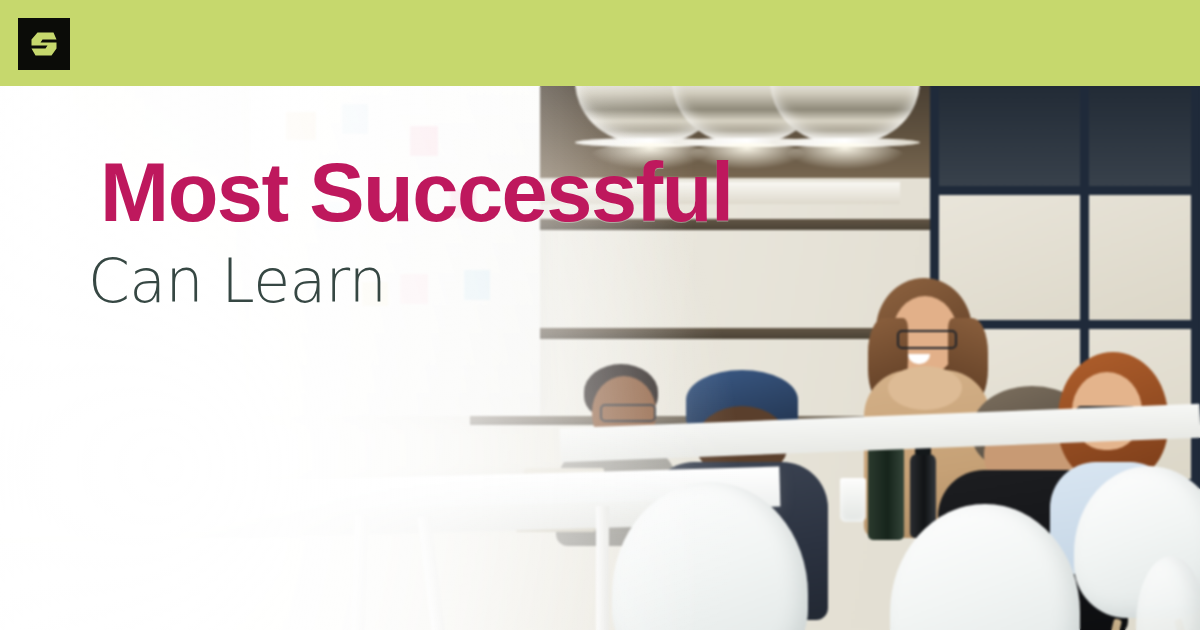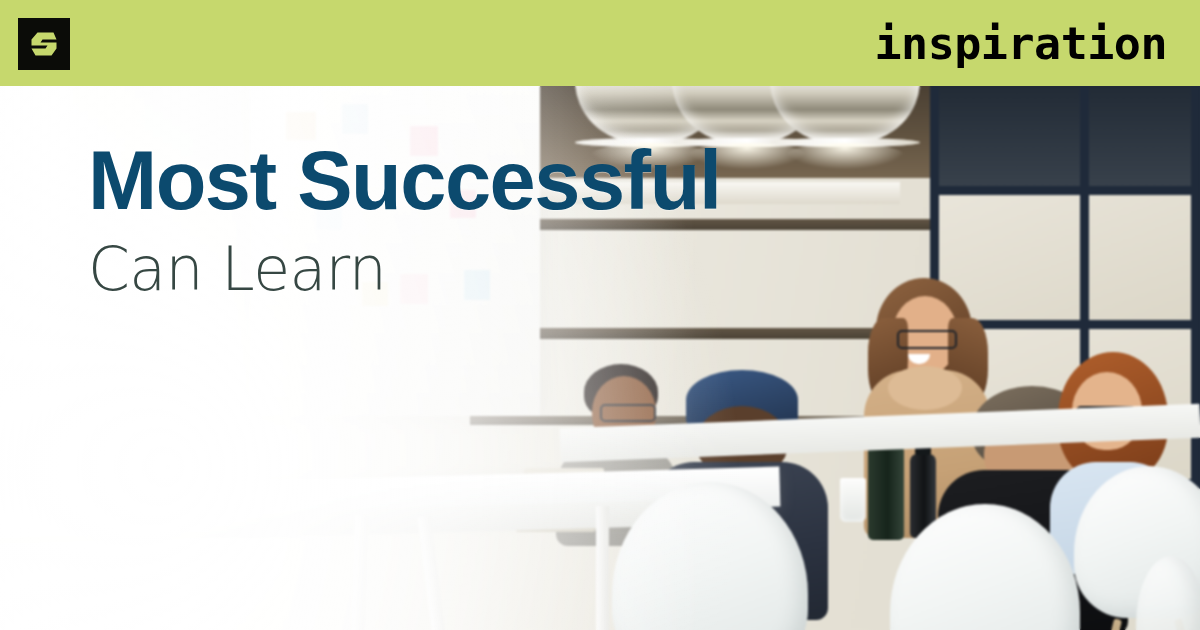--- a/index.html
+++ b/index.html
@@ -156,21 +156,21 @@
   .wash{
     left:0;top:0;width:1200px;height:544px;
     background:
       radial-gradient(circle at 14% 70%, rgba(255,255,255,.92) 0%, rgba(255,255,255,.55) 26%, rgba(255,255,255,0) 52%),
       linear-gradient(90deg, rgba(255,255,255,.90) 0%, rgba(255,255,255,.78) 24%, rgba(255,255,255,.30) 42%, rgba(255,255,255,0) 58%);
   }
 
   
   .copy{position:absolute;left:88px;top:140px;z-index:30;}
   .headline{
-    margin:0;color:#0c4a6e;font-weight:700;
+    margin:12px;color:#be185d;font-weight:700;
     font-size:83px;line-height:.99;letter-spacing:-1.5px;
     font-family:"Liberation Sans","DejaVu Sans",sans-serif;
     text-shadow:0 1px 0 rgba(255,255,255,.35);
   }
   .headline .l2{display:block;}
   .subhead{
     margin:16px 0 0 0;color:#364743;font-weight:300;
     font-size:60px;line-height:1.06;letter-spacing:-0.6px;
     font-family:"DejaVu Sans","Liberation Sans",sans-serif;
   }
@@ -320,16 +320,15 @@
     </p>
   </div>
 
   <div class="topbar">
     <a class="logo-badge" href="#" title="S">
       <svg width="52" height="52" viewBox="0 0 52 52" aria-hidden="true">
         <rect x="0" y="0" width="52" height="52" fill="#0b0c08"></rect>
         <path d="M35.5 14.5 H19.5 L13.5 21.5 V27.5 H29.5 L27.5 30.5 H13.5 L17.5 37.5 H33.5 L38.5 30.5 V24.5 H22.5 L24.5 21.5 H38.5 Z" fill="#c6d86d"></path>
       </svg>
     </a>
-    <div class="kicker">inspiration</div>
   </div>
 
 </div>
 
 </body></html>

